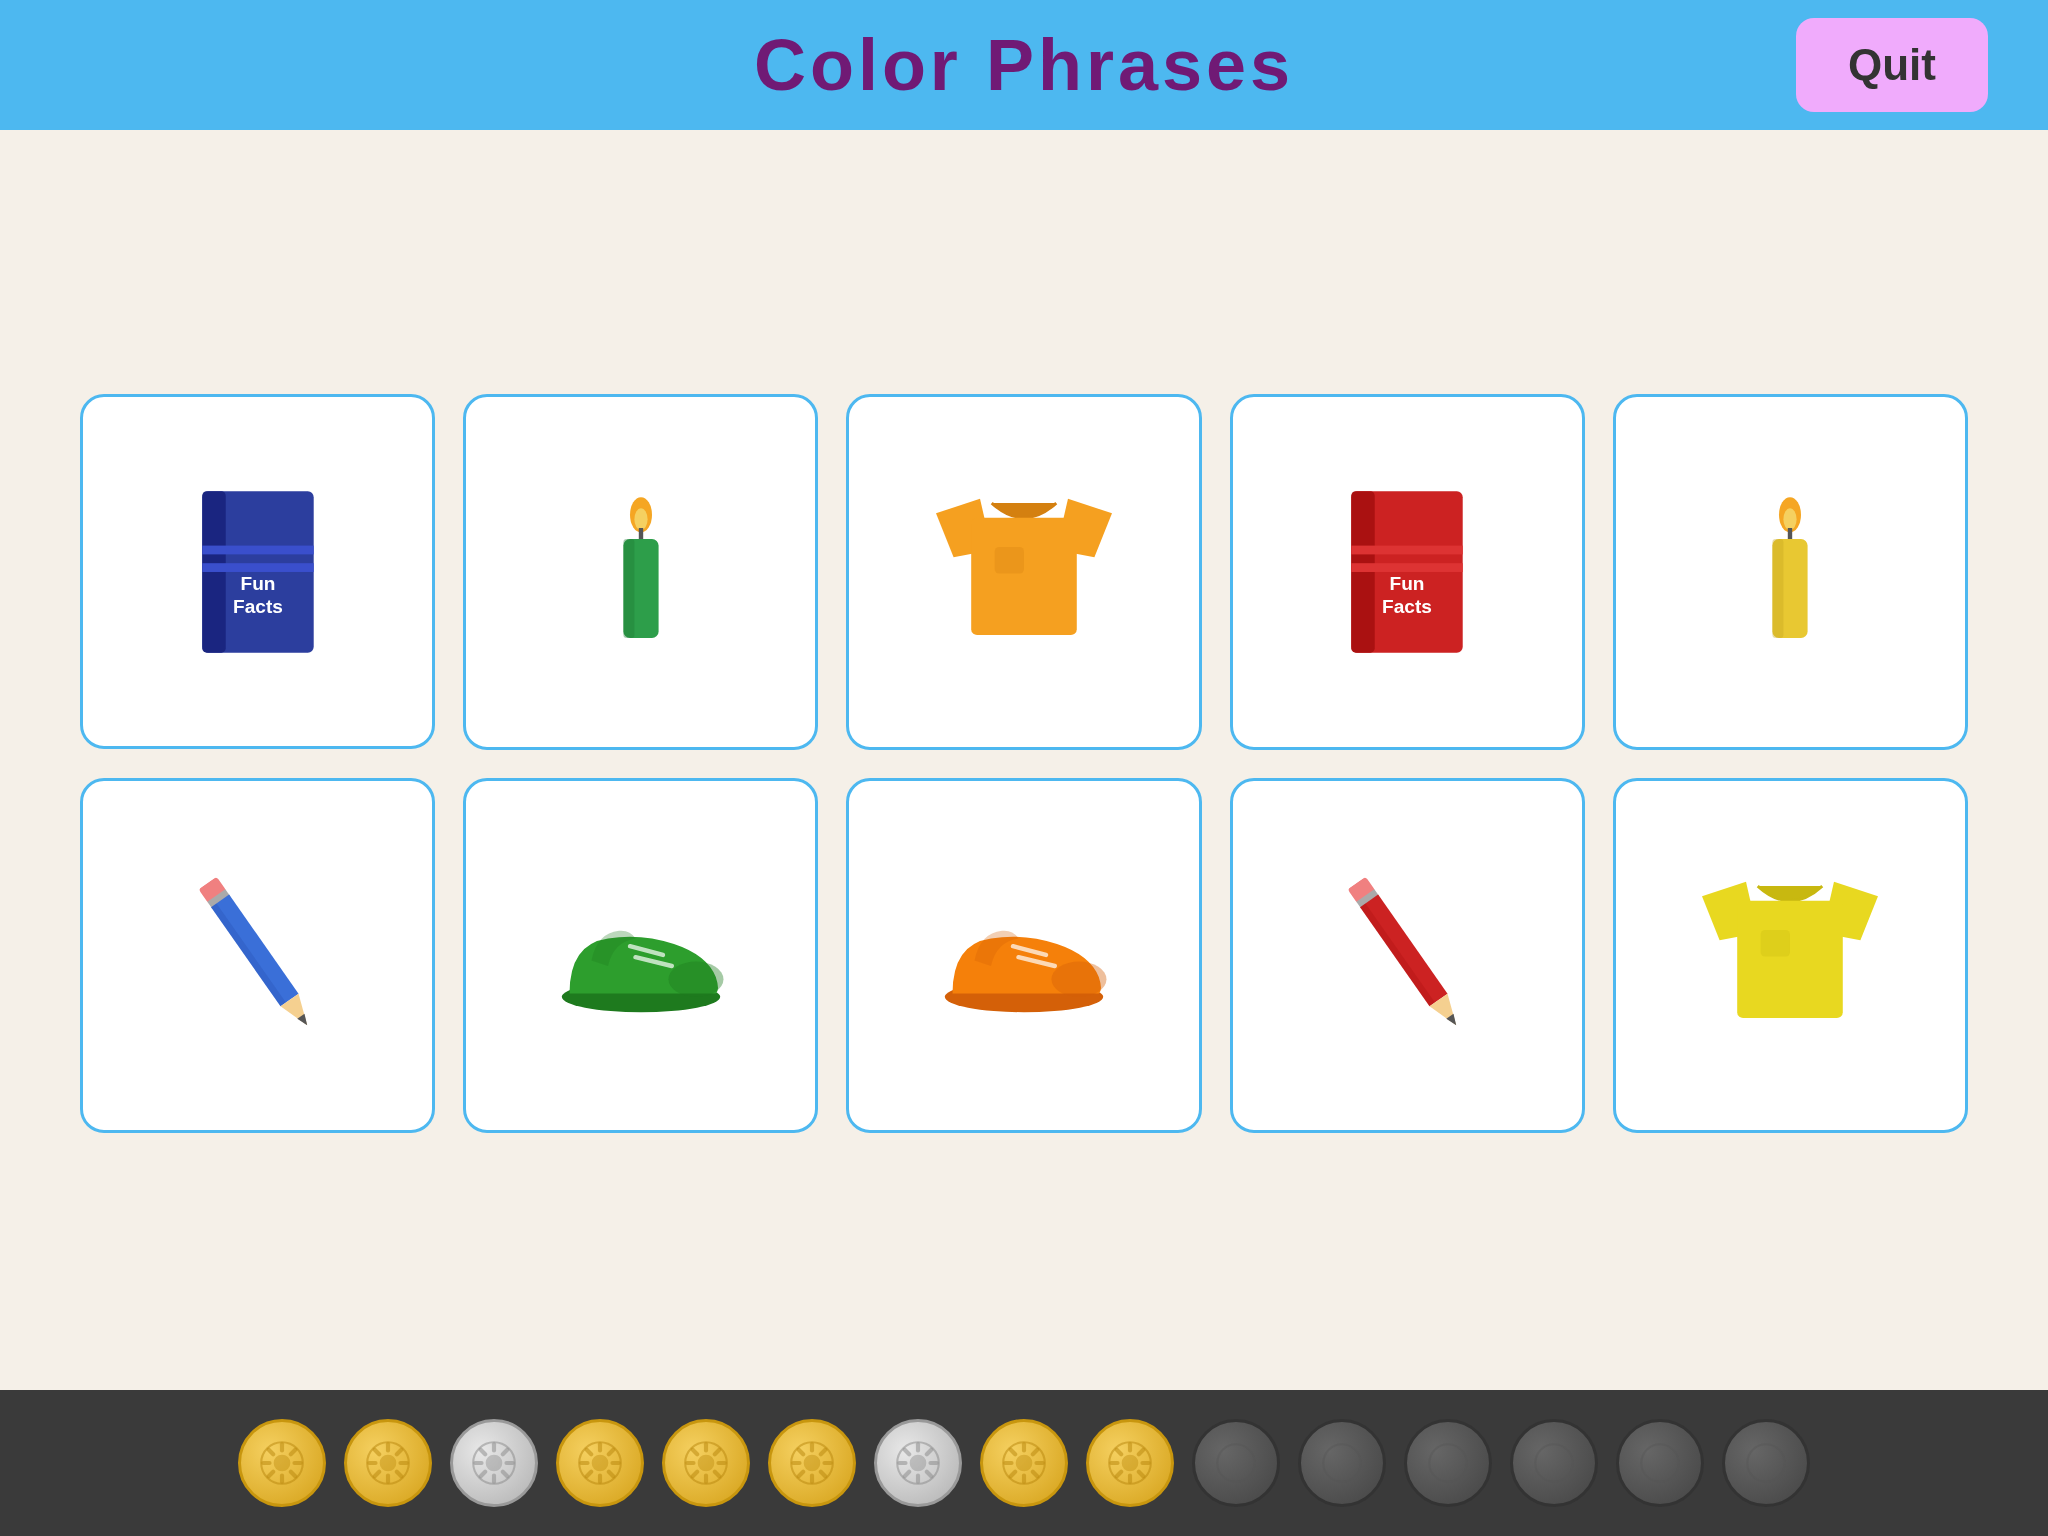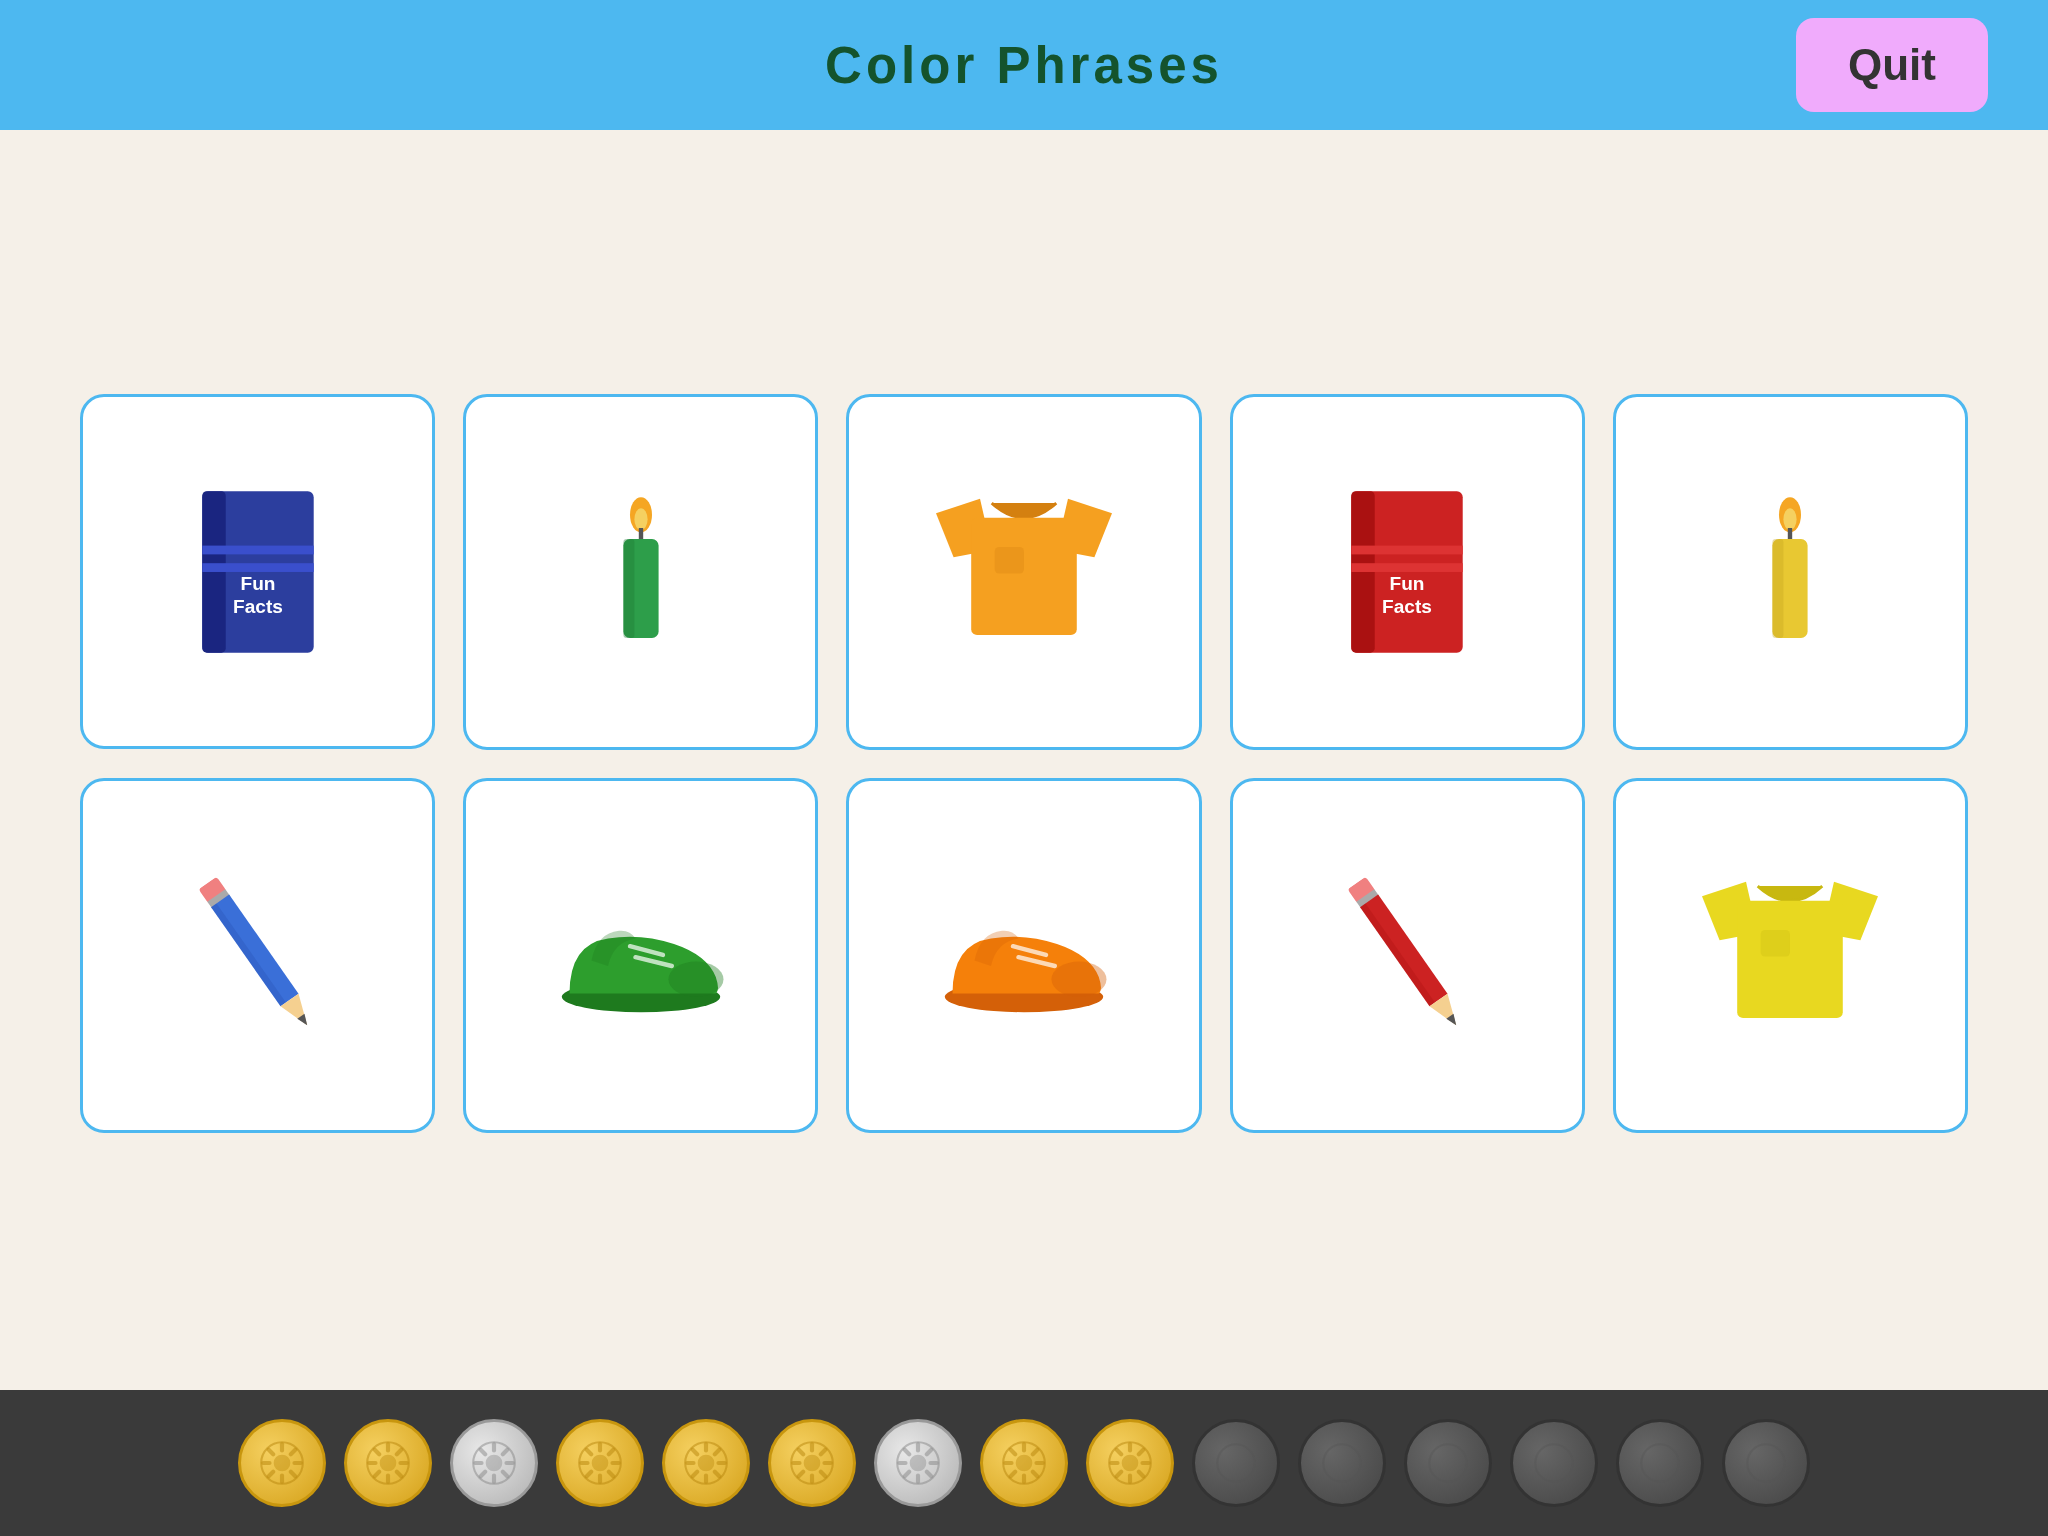--- a/index.html
+++ b/index.html
@@ -17,23 +17,23 @@
     .header {
       background: #4db8f0;
       width: 100%;
       height: 130px;
       display: flex;
       align-items: center;
       justify-content: center;
       position: relative;
     }
     .header-title {
-      font-size: 51px;
+      font-size: 72px;
       font-weight: 900;
-      color: #14532d;
+      color: #701a75;
       letter-spacing: 4px;
       font-family: 'Arial Rounded MT Bold', Arial Black, sans-serif;
       text-align: right;
     }
     .quit-button {
       position: absolute;
       right: 60px;
       top: 50%;
       transform: translateY(-50%);
       background: #f0abfc;

